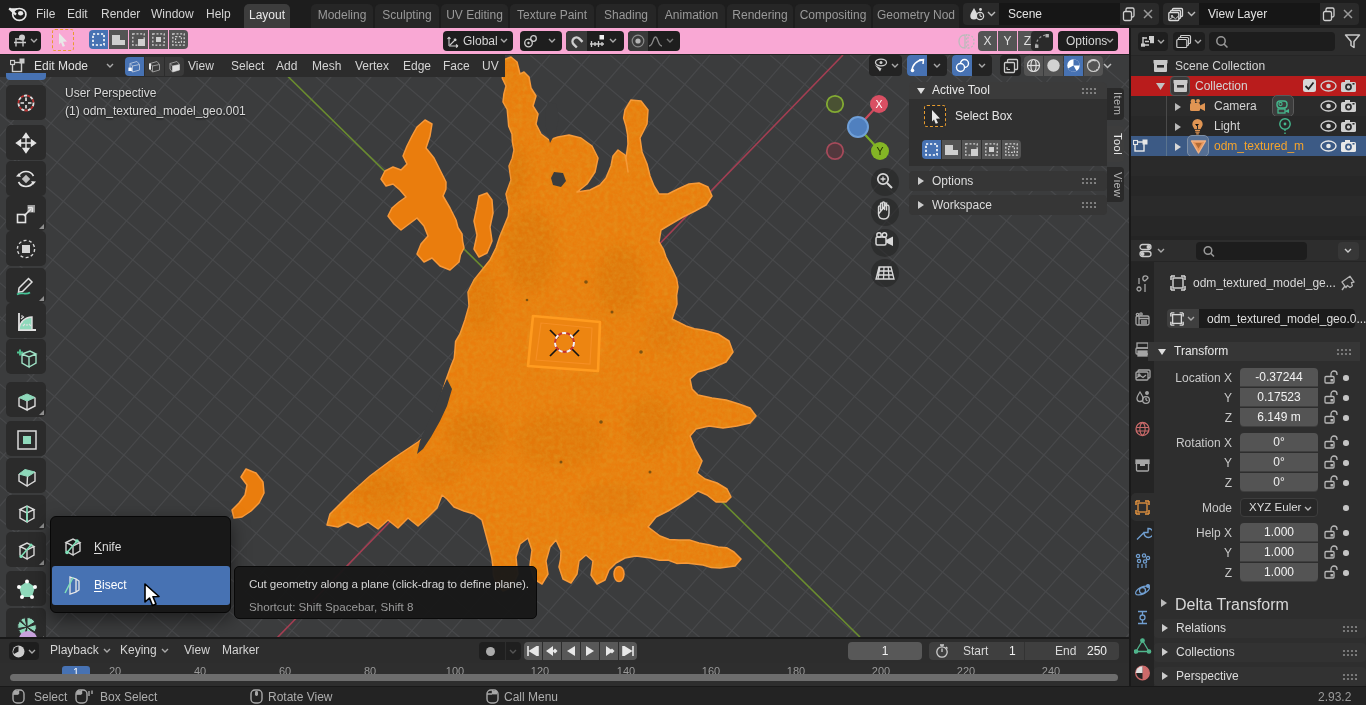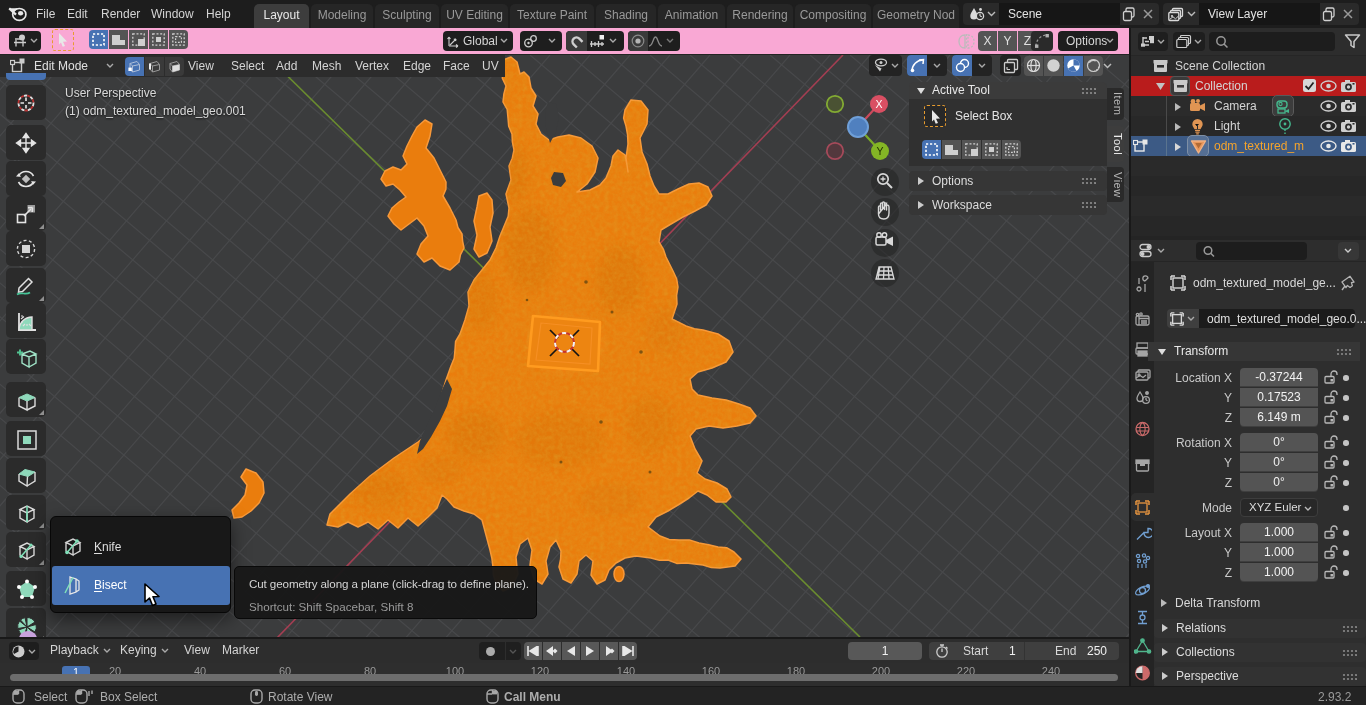--- a/index.html
+++ b/index.html
@@ -20,21 +20,21 @@
   <div class="abs mi" style="left:67px;top:7px;">Edit</div>
   <div class="abs mi" style="left:101px;top:7px;">Render</div>
   <div class="abs mi" style="left:151px;top:7px;">Window</div>
   <div class="abs mi" style="left:206px;top:7px;">Help</div>
 </div>
 
 <style>
  .tab{position:absolute;top:4px;height:24px;background:#262626;color:#999;font-size:12px;line-height:23px;text-align:center;border-radius:5px 5px 0 0;}
  .tab.act{background:#3d3d3d;color:#e8e8e8;}
 </style>
-<div class="tab act" style="left:254px;width:55px;">Layout</div>
+<div class="tab act" style="left:244px;width:46px;">Layout</div>
 <div class="tab" style="left:311px;width:62px;">Modeling</div>
 <div class="tab" style="left:375px;width:64px;">Sculpting</div>
 <div class="tab" style="left:441px;width:67px;">UV Editing</div>
 <div class="tab" style="left:510px;width:84px;">Texture Paint</div>
 <div class="tab" style="left:596px;width:60px;">Shading</div>
 <div class="tab" style="left:658px;width:67px;">Animation</div>
 <div class="tab" style="left:727px;width:66px;">Rendering</div>
 <div class="tab" style="left:795px;width:76px;">Compositing</div>
 <div class="tab" style="left:873px;width:86px;overflow:hidden;">Geometry Nod</div>
 
@@ -1125,21 +1125,21 @@
     </svg>
   <div class="pdot" style="top:220px;"></div>
   <div class="plabel" style="top:236px;">Z</div>
   <div class="pfield" style="top:233px;border-radius:0 0 4px 4px;box-shadow:inset 0 -1px 0 rgba(0,0,0,0.25);">0°</div>
   <svg class="plock" style="top:235px" width="16" height="15" viewBox="0 0 16 15">
       <rect x="2" y="6.5" width="9" height="6.5" rx="1" fill="none" stroke="#b8b8b8" stroke-width="1.3"></rect>
       <path d="M8,6 L8,4 a3,3 0 0 1 6,0 l0,1" fill="none" stroke="#b8b8b8" stroke-width="1.3"></path>
       <rect x="7.5" y="9" width="2.5" height="2.5" fill="#b8b8b8"></rect>
     </svg>
   <div class="pdot" style="top:240px;"></div>
-  <div class="plabel" style="top:286px;">Layout X</div>
+  <div class="plabel" style="top:286px;">Help X</div>
   <div class="pfield" style="top:283px;border-radius:4px 4px 0 0;box-shadow:inset 0 -1px 0 rgba(0,0,0,0.25);">1.000</div>
   <svg class="plock" style="top:285px" width="16" height="15" viewBox="0 0 16 15">
       <rect x="2" y="6.5" width="9" height="6.5" rx="1" fill="none" stroke="#b8b8b8" stroke-width="1.3"></rect>
       <path d="M8,6 L8,4 a3,3 0 0 1 6,0 l0,1" fill="none" stroke="#b8b8b8" stroke-width="1.3"></path>
       <rect x="7.5" y="9" width="2.5" height="2.5" fill="#b8b8b8"></rect>
     </svg>
   <div class="pdot" style="top:290px;"></div>
   <div class="plabel" style="top:306px;">Y</div>
   <div class="pfield" style="top:303px;border-radius:0;box-shadow:inset 0 -1px 0 rgba(0,0,0,0.25);">1.000</div>
   <svg class="plock" style="top:305px" width="16" height="15" viewBox="0 0 16 15">
@@ -1162,21 +1162,21 @@
   <svg style="position:absolute;left:63px;top:6.5px" width="9" height="6">
         <path d="M1,1 L4,4 L7,1" stroke="#bbb" stroke-width="1.4" fill="none"></path>
       </svg>
 </div>
   <div class="pdot" style="top:265px;"></div>
   <div class="abs" style="left:30px;top:359px;">
       <svg width="7" height="9">
         <path d="M0,0 L6,4 L0,8 Z" fill="#bbb"></path>
       </svg>
     </div>
-  <div class="abs" style="left:44px;top:356px;font-size:12px;color:#d8d8d8;">Delta Transform</div>
+  <div class="abs" style="left:44px;top:356px;font-size:16px;color:#d8d8d8;">Delta Transform</div>
   <div class="abs" style="left:23px;top:379px;width:212px;height:19px;background:#323232;border-radius:4px;">
     <svg class="abs" style="left:8px;top:5px" width="7" height="9">
         <path d="M0,0 L6,4 L0,8 Z" fill="#ccc"></path>
       </svg>
     <div class="abs" style="left:22px;top:2px;font-size:12px;color:#dcdcdc;">Relations</div>
     <svg class="abs" style="left:188px;top:6px" width="15" height="8">
         <g fill="#8a8a8a">
           <circle cx="2" cy="2" r="1.1"></circle>
           <circle cx="6" cy="2" r="1.1"></circle>
           <circle cx="10" cy="2" r="1.1"></circle>
@@ -1337,15 +1337,15 @@
   <svg class="mico" style="left:250px" width="13" height="15" viewBox="0 0 13 15">
       <rect x="1" y="1" width="11" height="13" rx="4" fill="none" stroke="#a8a8a8" stroke-width="1.4"></rect>
       <rect x="5" y="2" width="3" height="5" rx="1.4" fill="#a8a8a8"></rect>
     </svg>
   <div class="stxt" style="left:268px;">Rotate View</div>
   <svg class="mico" style="left:486px" width="13" height="15" viewBox="0 0 13 15">
       <rect x="1" y="1" width="11" height="13" rx="4" fill="none" stroke="#a8a8a8" stroke-width="1.4"></rect>
       <path d="M6.5,1 L6.5,5 M1,5 L6.5,5" stroke="#a8a8a8" stroke-width="1.4"></path>
       <rect x="7" y="2" width="4" height="3.4" fill="#a8a8a8"></rect>
     </svg>
-  <div class="stxt" style="left:504px;font-weight:bold;">Call Menu</div>
+  <div class="stxt" style="left:504px;">Call Menu</div>
   <div class="stxt" style="left:1318px;color:#9a9a9a;">2.93.2</div>
 </div>
 
 </body></html>

